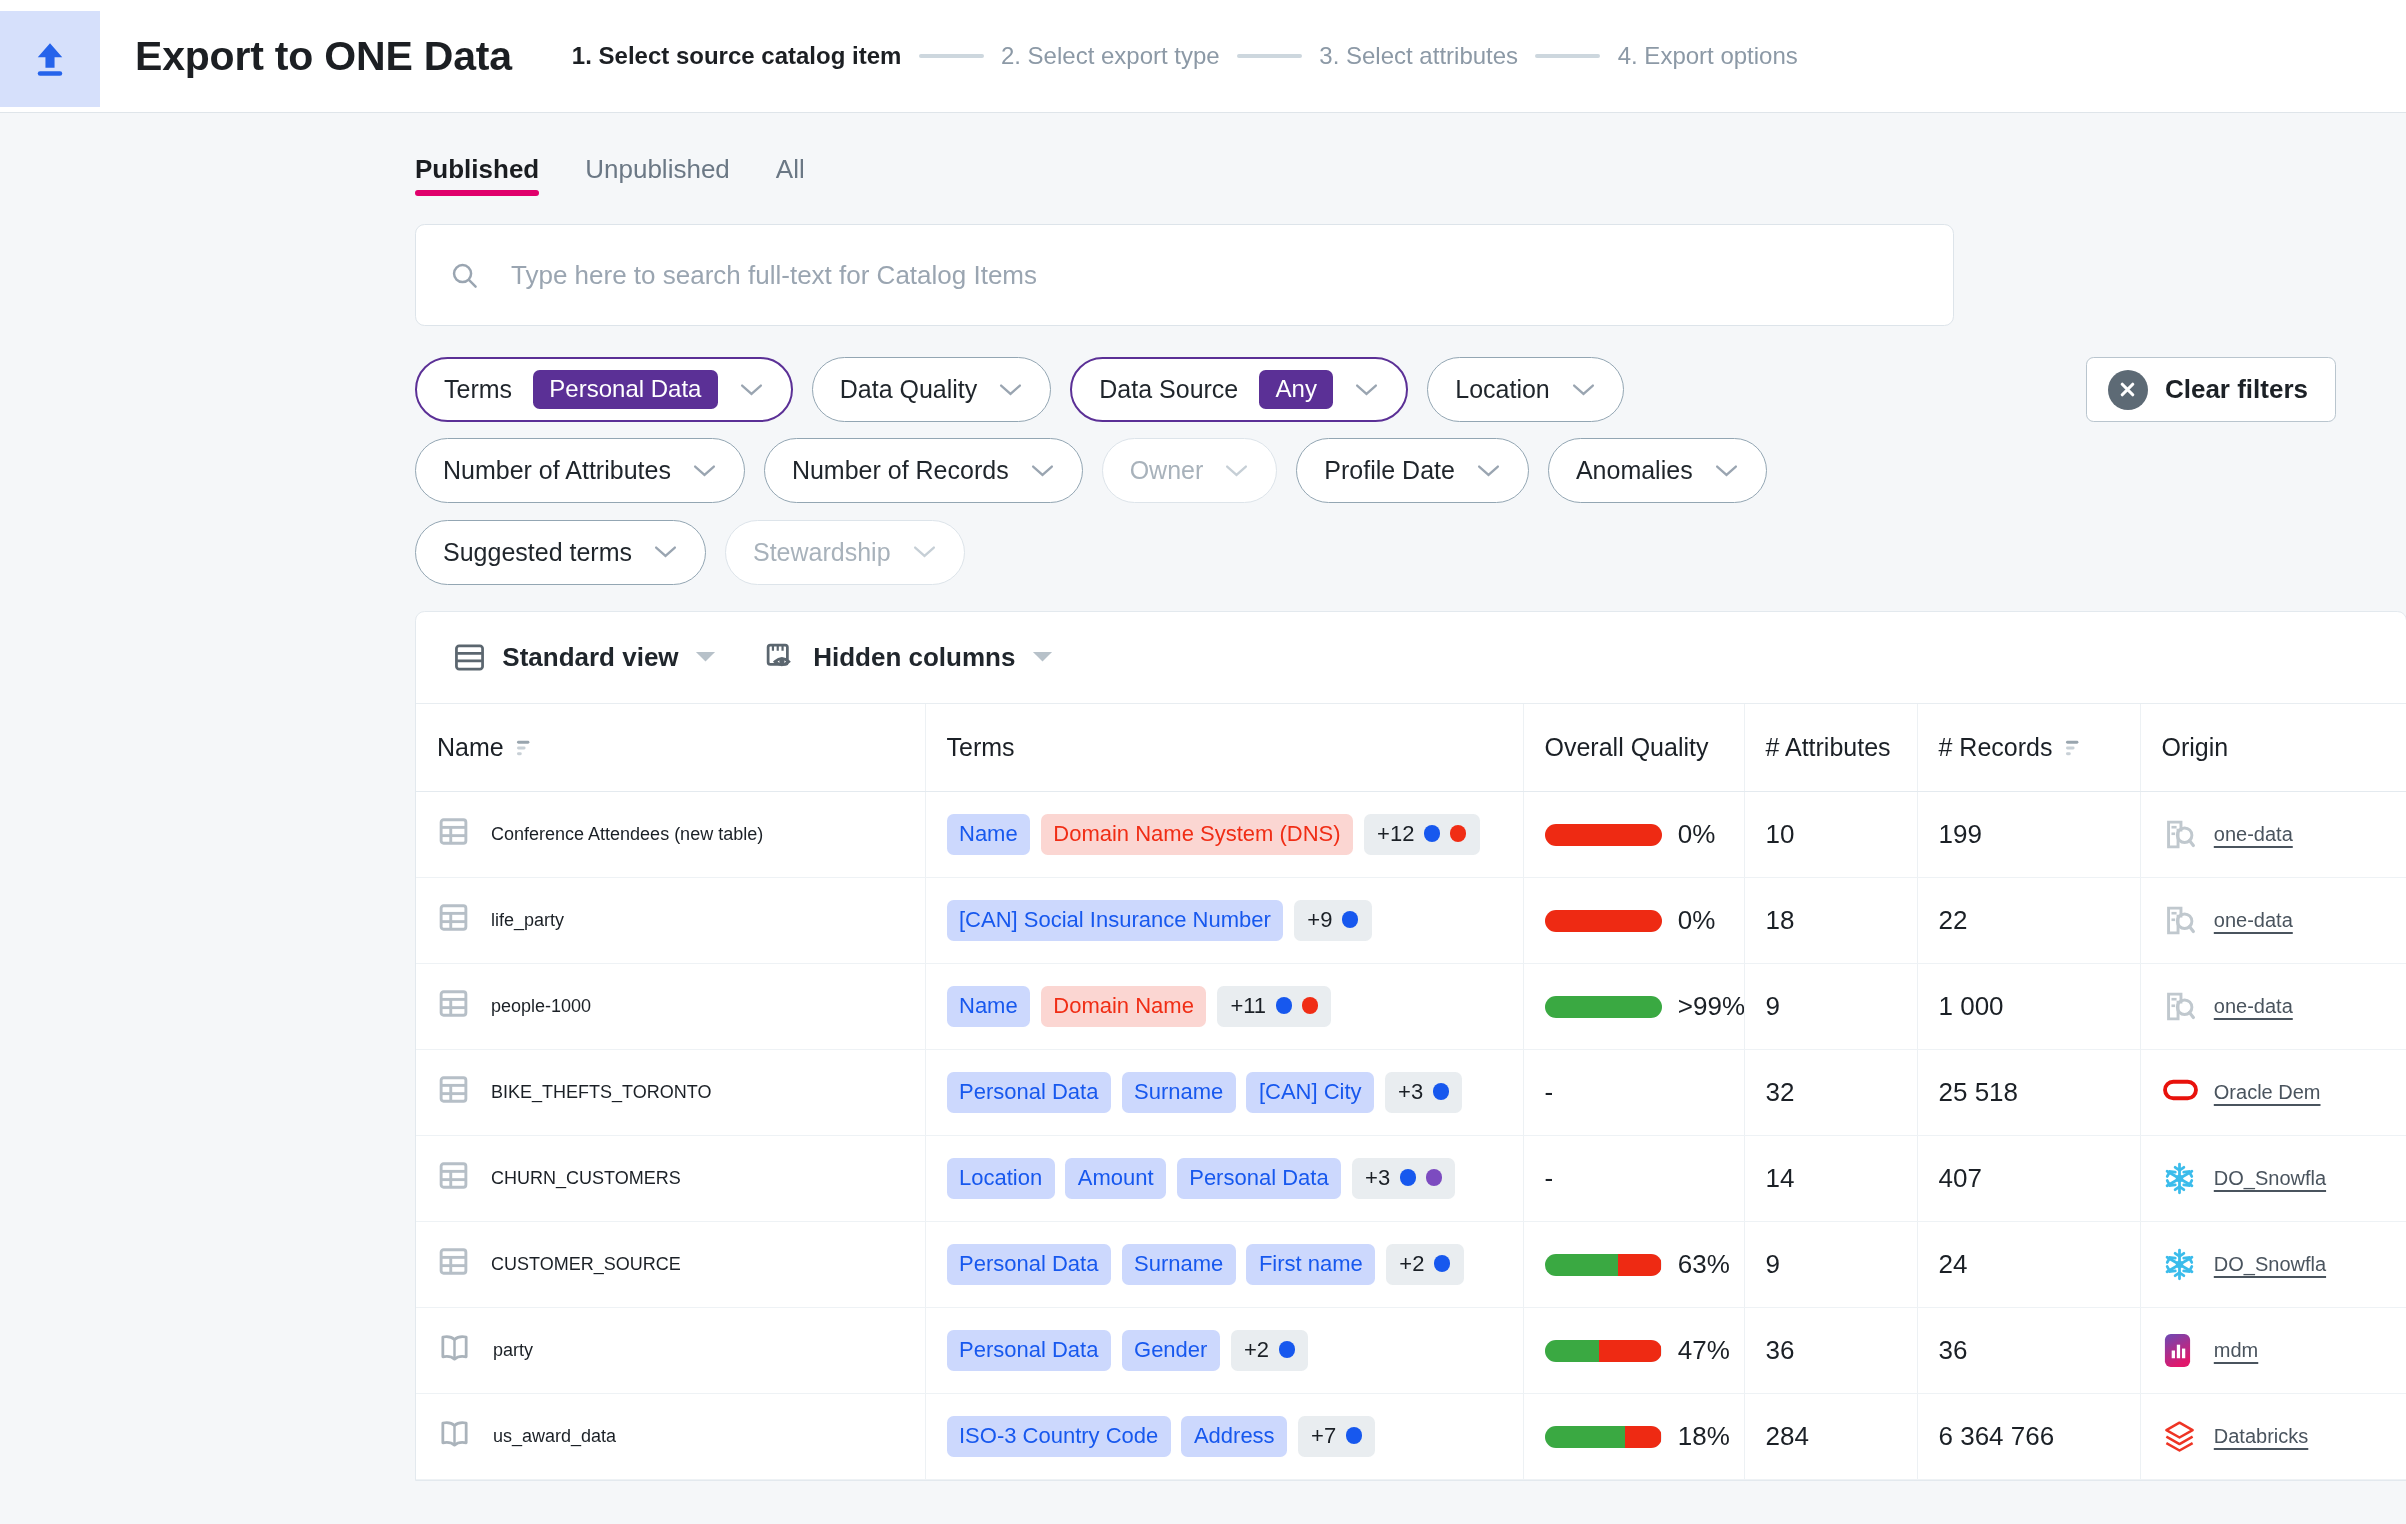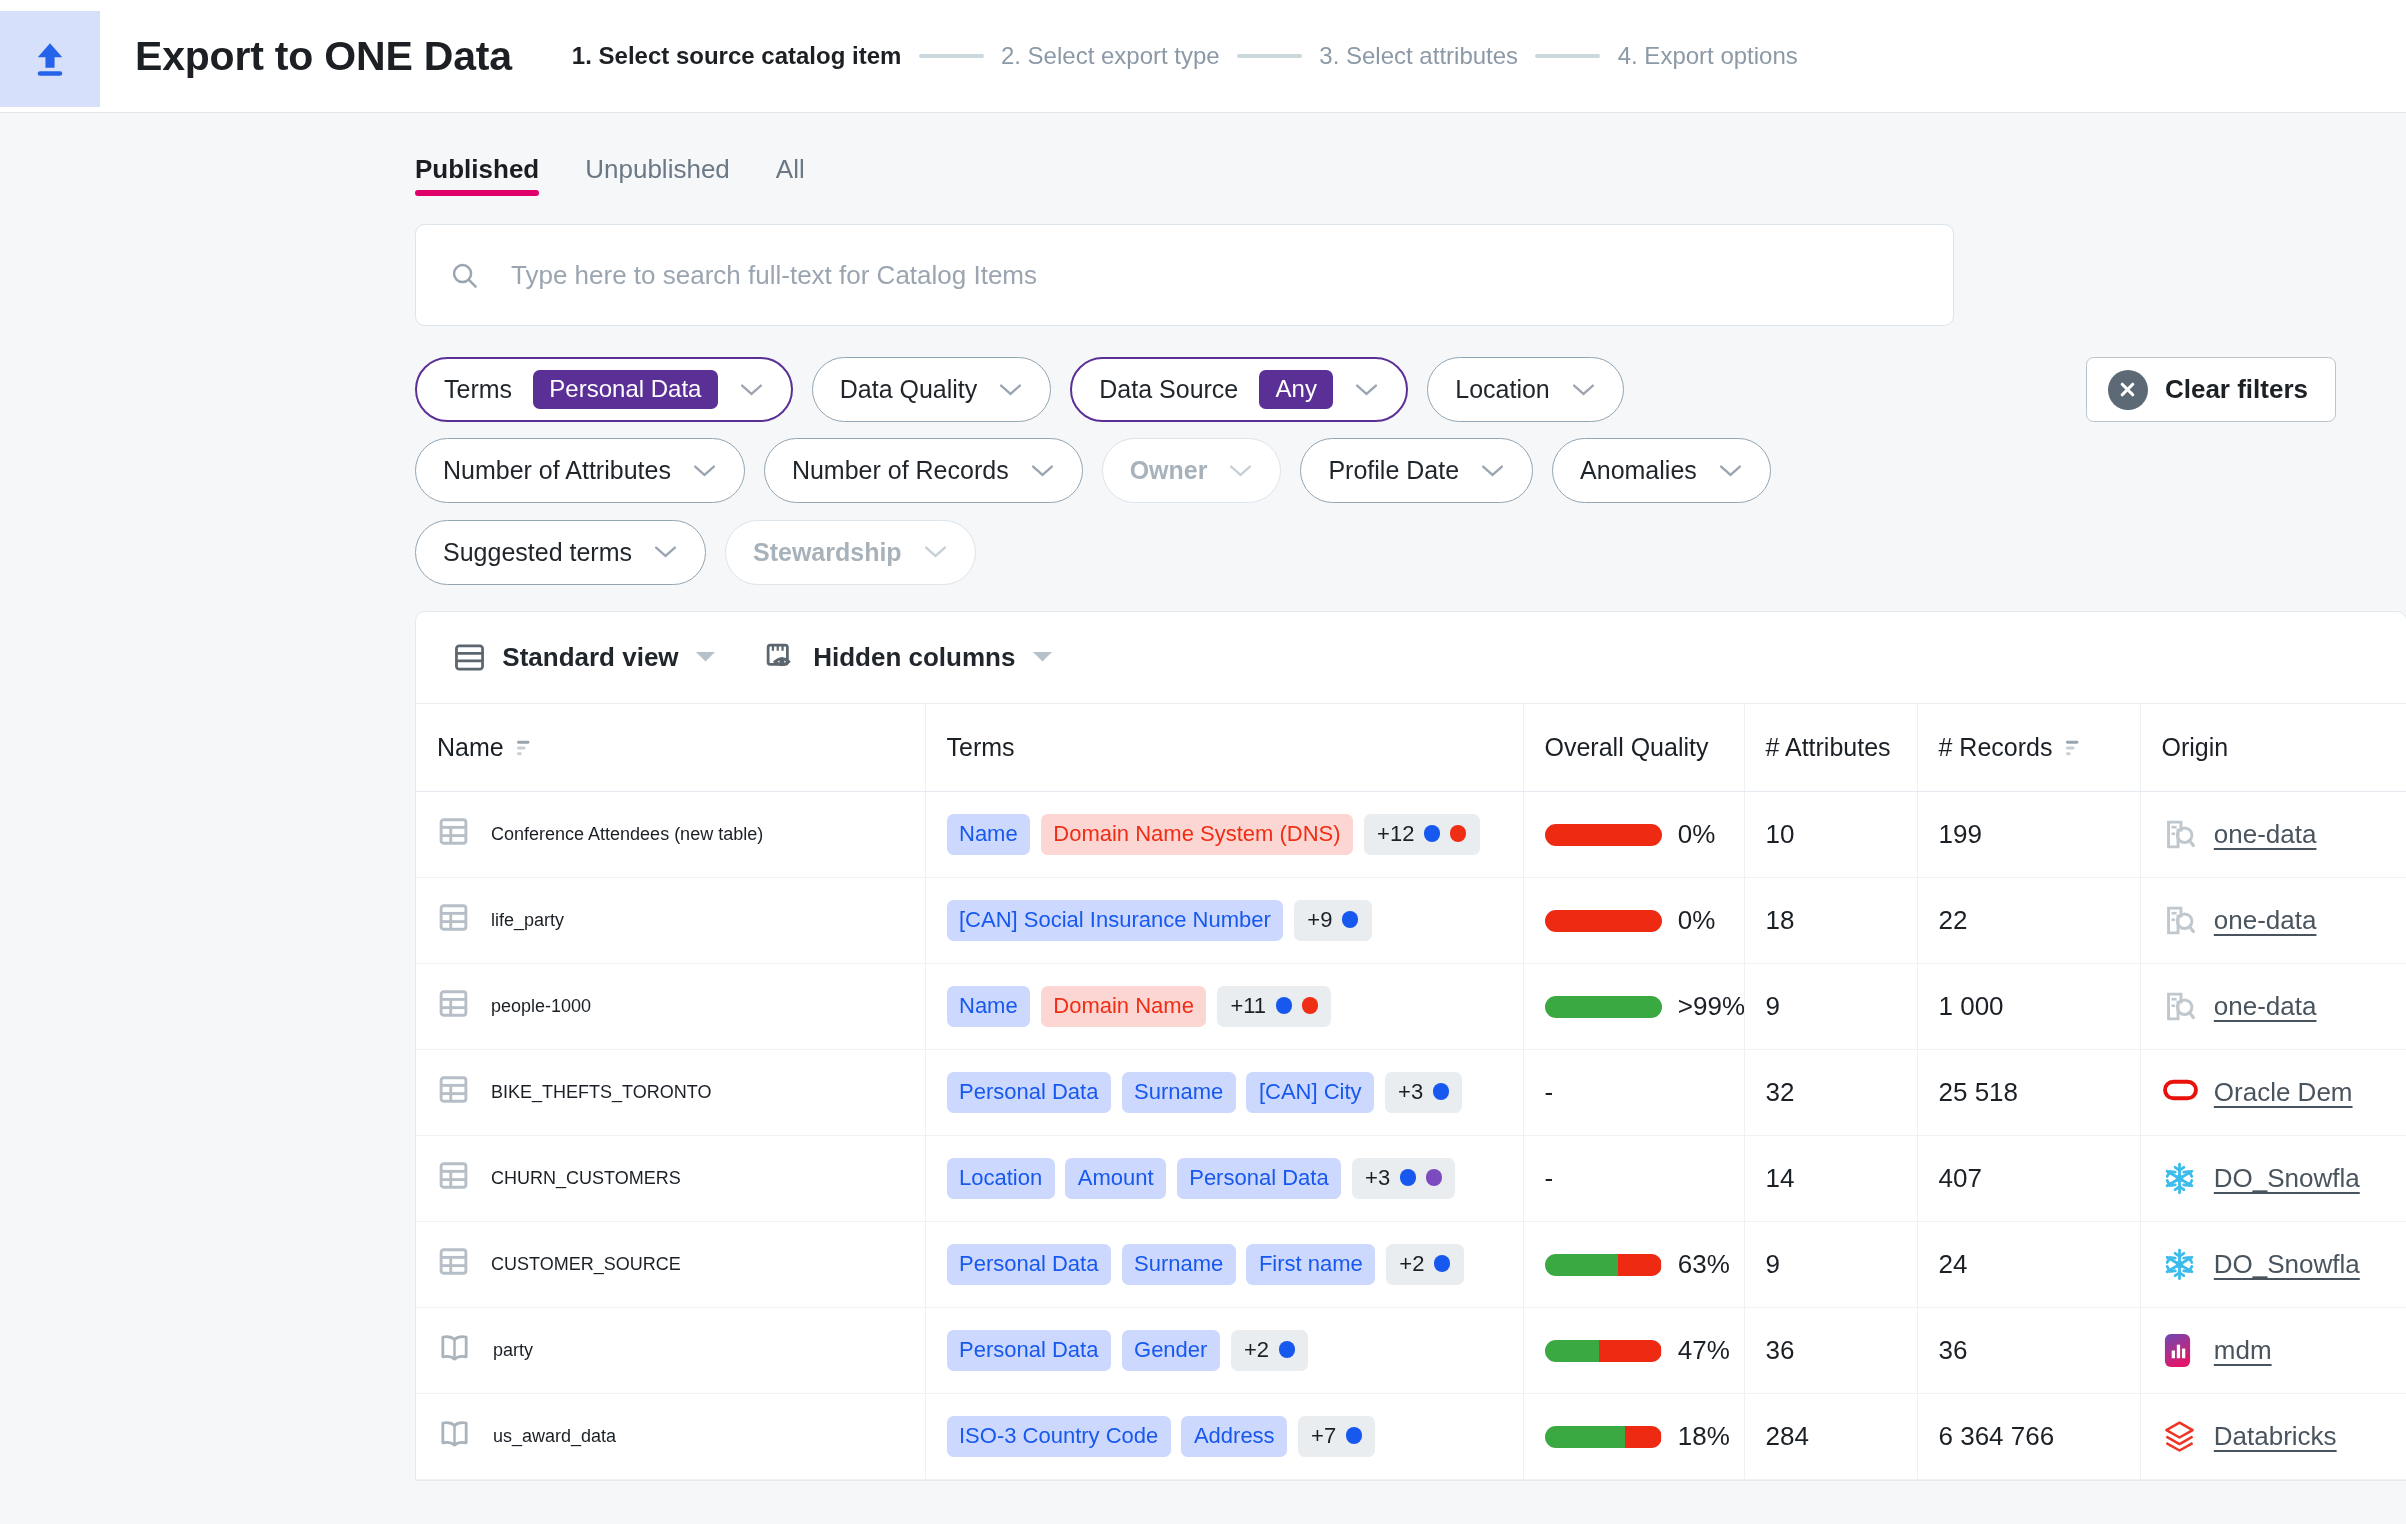--- a/index.html
+++ b/index.html
@@ -116,21 +116,21 @@
     display: flex;
     align-items: center;
     padding: 0 27px;
     gap: 21px;
     cursor: pointer;
     white-space: nowrap;
   }
   .chip-label { font-size: 25px; color: #1f252b; }
   .chip.selected { border-color: #5b3096; border-width: 2.9px; }
   .chip.disabled { border-color: #dde4ea; }
-  .chip.disabled .chip-label { color: #a8b2bb; font-weight: bold; }
+  .chip.disabled .chip-label { color: #a8b2bb; }
   .chip.disabled .caret { stroke: #c6cfd6; }
   .chip-badge {
     background: #5b3096;
     color: #fff;
     font-size: 24px;
     border-radius: 6.7px;
     padding: 6.7px 16.3px 8.6px;
     line-height: 1;
   }
   .caret { width: 25px; height: 15.4px; flex: 0 0 auto; }
@@ -241,21 +241,21 @@
     overflow: hidden; display: flex; flex: 0 0 auto;
     background: #e9edf0;
   }
   .q-green { background: #3aa942; height: 100%; }
   .q-red { background: #ee2a13; height: 100%; }
   .q-txt { font-size: 26px; color: #1b2026; }
   .q-dash { font-size: 26px; color: #1b2026; }
 
   .origin-cell { display: flex; align-items: center; gap: 17.3px; }
   .origin-link {
-    font-size: 26px; color: #4a545e;
+    font-size: 20px; color: #4a545e;
     text-decoration: underline;
     text-underline-offset: 4.8px;
     cursor: pointer;
   }
   .o-ico { width: 35px; height: 35px; flex: 0 0 auto; }
 </style>
 </head>
 <body>
 
 <div class="app-header">

